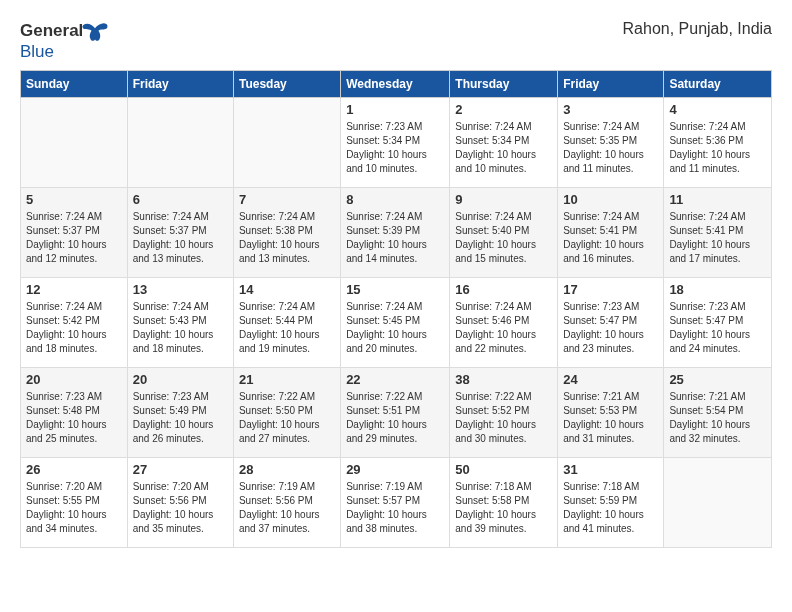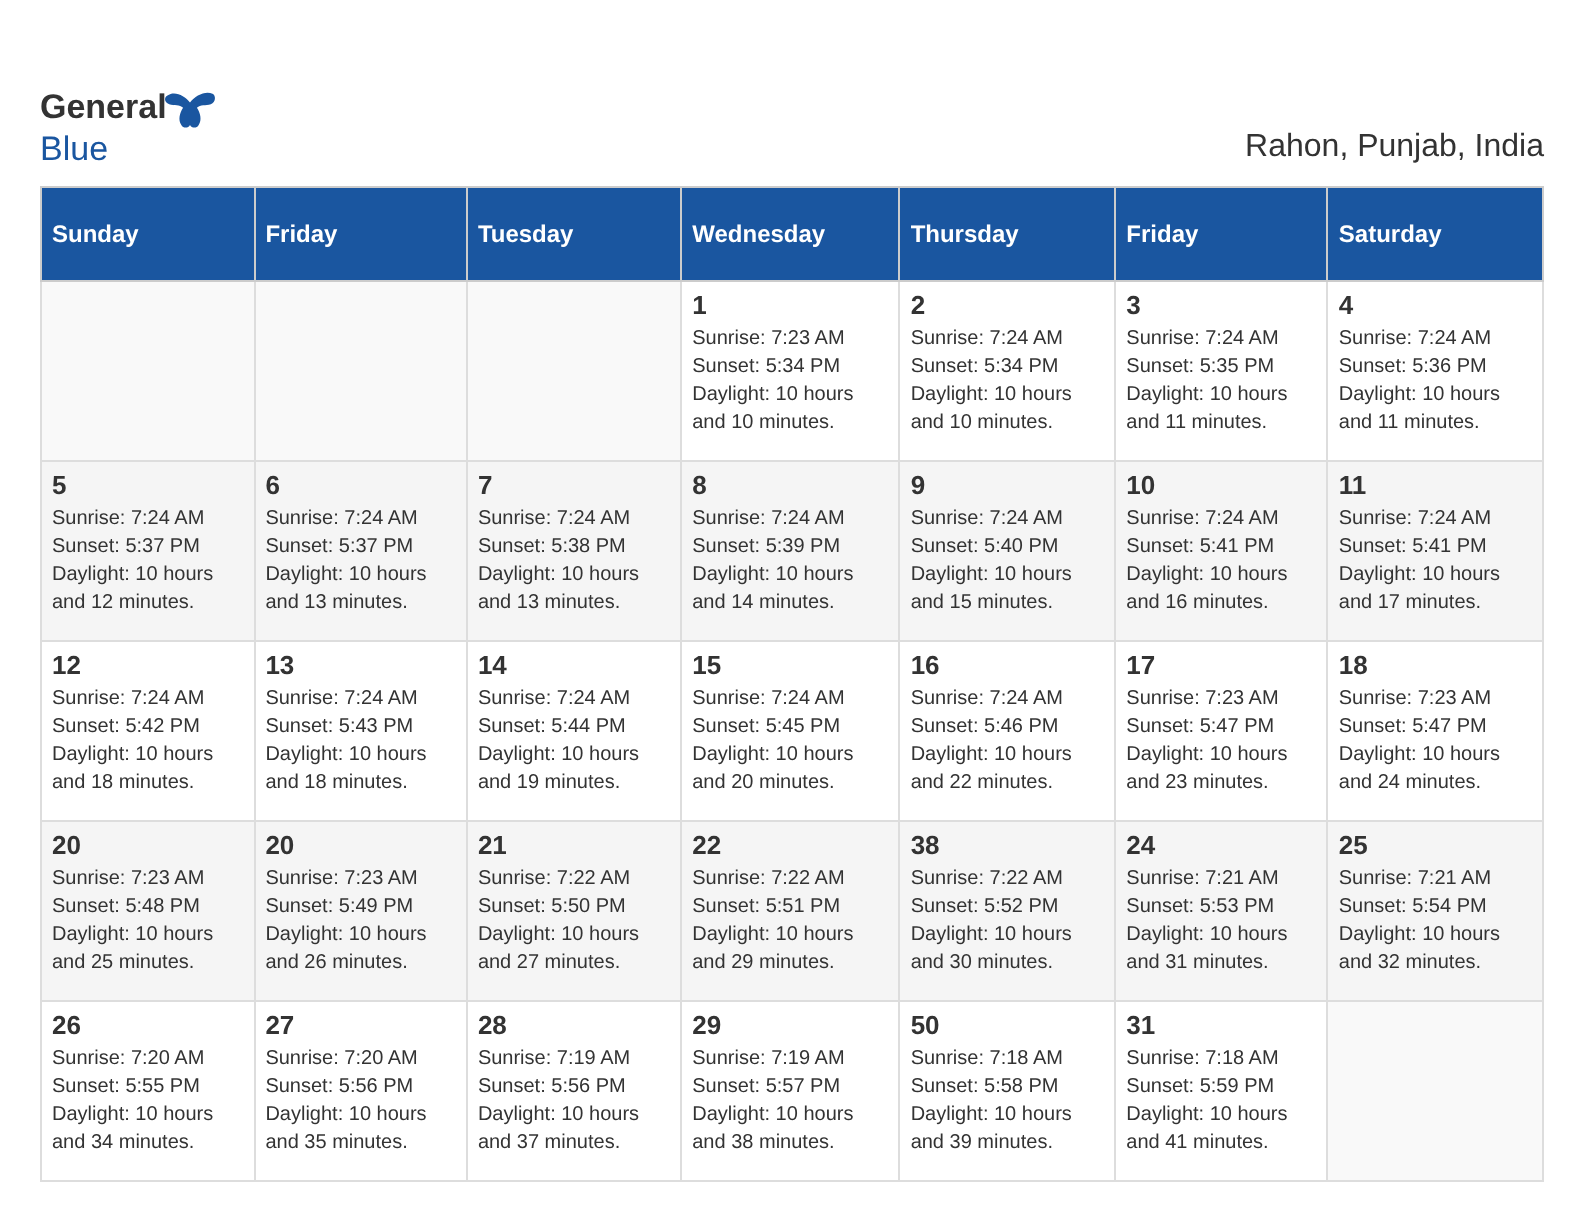--- a/index.html
+++ b/index.html
@@ -6,52 +6,51 @@
     body {
       font-family: Arial, sans-serif;
       background: #fff;
       width: 792px;
       min-height: 612px;
       padding: 20px;
     }
     .header-section {
       display: flex;
       justify-content: space-between;
-      align-items: flex-end;
+      align-items: flex-start;
       margin-bottom: 10px;
     }
     .logo {
       display: flex;
       align-items: center;
       font-size: 18px;
       font-weight: bold;
     }
     .title-section {
       text-align: right;
     }
     .month-title {
       font-size: 36px;
       font-weight: bold;
       color: #333;
     }
     .location {
       font-size: 16px;
       color: #333;
-      margin-top: 45px;
     }
     table {
       width: 100%;
       border-collapse: collapse;
       font-size: 11px;
     }
     thead tr th {
       background-color: #1a56a0;
       color: #fff;
       text-align: left;
-      padding: 16px 5px;
+      padding: 6px 5px;
       font-size: 12px;
       font-weight: bold;
       border: 1px solid #ccc;
     }
     tbody tr td {
       border: 1px solid #ddd;
       vertical-align: top;
       padding: 4px 5px;
       height: 90px;
       width: 113px;

